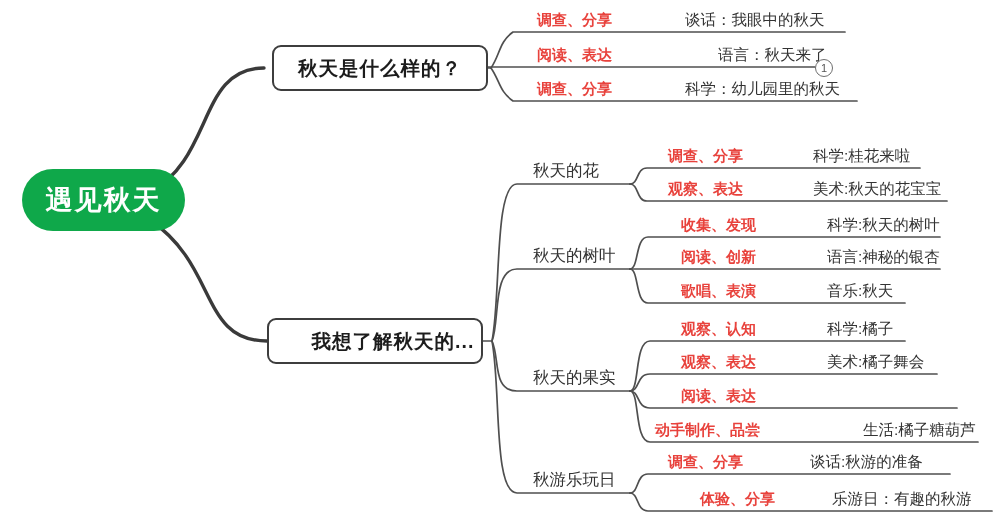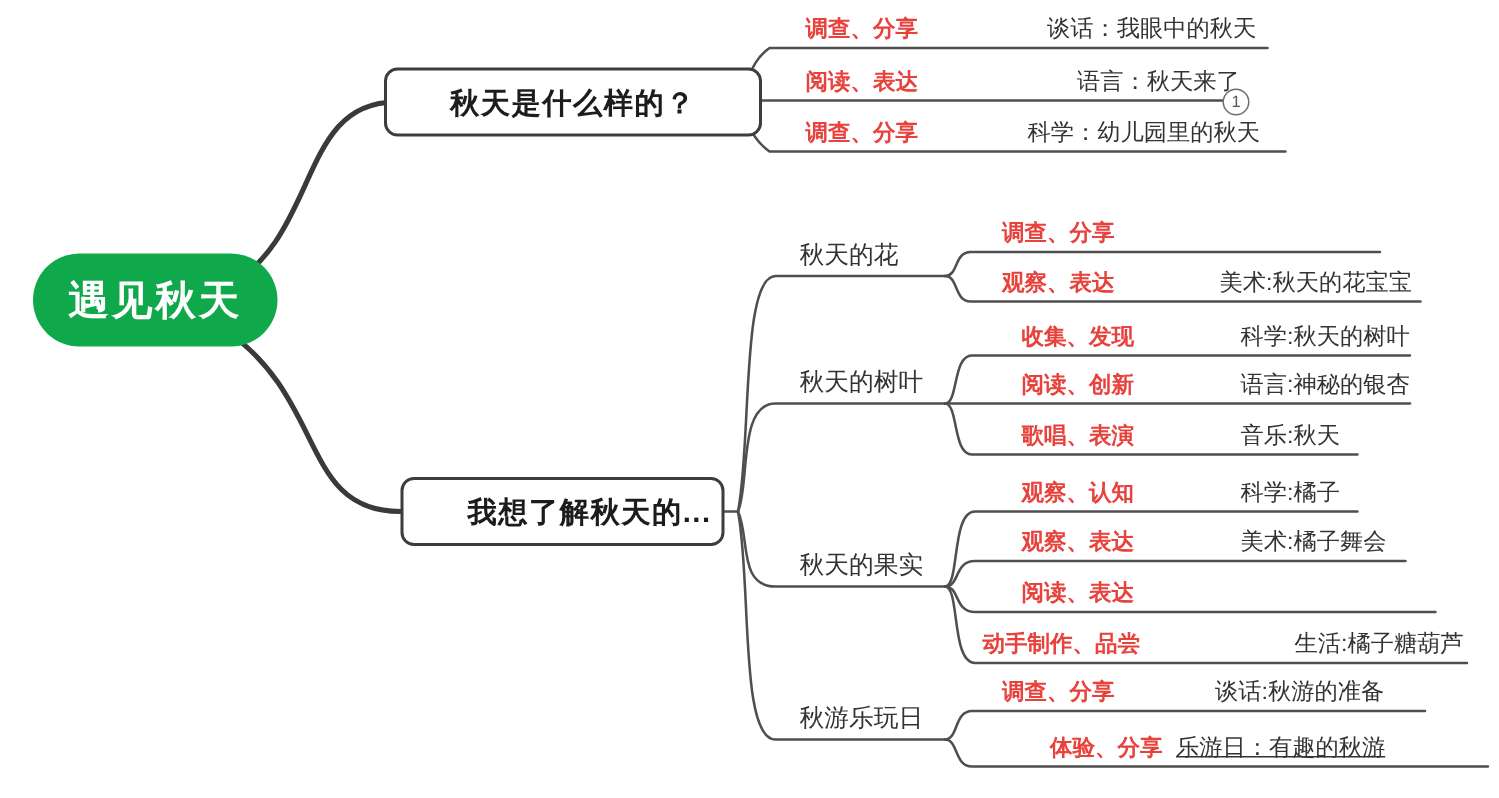--- a/index.html
+++ b/index.html
@@ -62,33 +62,34 @@
     <path class="thin" d="M 630,391 C 640,391 636,374 650,374 L 937,374"></path>
     <path class="thin" d="M 630,391 C 640,391 636,408 650,408 L 957,408"></path>
     <path class="thin" d="M 630,391 C 640,391 634,442 650,442 L 978,442"></path>
 
     <path class="thin" d="M 630,493 C 639,493 636,474 648,474 L 950,474"></path>
     <path class="thin" d="M 630,493 C 639,493 636,511 648,511 L 992,511"></path>
   </svg>
 
   <div class="root" style="left:22px;top:169px;width:163px;height:62px;">遇见秋天</div>
 
-  <div class="box" style="left:256px;top:45px;width:252px;height:46px;text-align:right;">秋天是什么样的？</div>
+  <div class="box" style="left:272px;top:45px;width:216px;height:46px;text-align:right;">秋天是什么样的？</div>
   <div class="box" style="left:267px;top:318px;width:216px;height:46px;padding-left:36px;">我想了解秋天的...</div>
 
   <div class="t tag" style="left:537px;top:9px;">调查、分享</div>
-  <div class="t" style="left:685px;top:9px;margin-left:13px;">谈话：我眼中的秋天</div>
+  <div class="t" style="left:685px;top:9px;">谈话：我眼中的秋天</div>
   <div class="t tag" style="left:537px;top:44px;">阅读、表达</div>
   <div class="t" style="left:718px;top:44px;">语言：秋天来了</div>
   <div class="badge" style="left:815px;top:59px;">1</div>
   <div class="t tag" style="left:537px;top:78px;">调查、分享</div>
   <div class="t" style="left:685px;top:78px;">科学：幼儿园里的秋天</div>
 
   <div class="t glabel" style="left:533px;top:158px;">秋天的花</div>
   <div class="t tag" style="left:668px;top:145px;">调查、分享</div>
+  <div class="t" style="left:813px;top:145px;">科学:桂花来啦</div>
   <div class="t tag" style="left:668px;top:178px;">观察、表达</div>
   <div class="t" style="left:813px;top:178px;">美术:秋天的花宝宝</div>
 
   <div class="t glabel" style="left:533px;top:243px;">秋天的树叶</div>
   <div class="t tag" style="left:681px;top:214px;">收集、发现</div>
   <div class="t" style="left:827px;top:214px;">科学:秋天的树叶</div>
   <div class="t tag" style="left:681px;top:246px;">阅读、创新</div>
   <div class="t" style="left:827px;top:246px;">语言:神秘的银杏</div>
   <div class="t tag" style="left:681px;top:280px;">歌唱、表演</div>
   <div class="t" style="left:827px;top:280px;">音乐:秋天</div>
@@ -99,15 +100,15 @@
   <div class="t tag" style="left:681px;top:351px;">观察、表达</div>
   <div class="t" style="left:827px;top:351px;">美术:橘子舞会</div>
   <div class="t tag" style="left:681px;top:385px;">阅读、表达</div>
   <div class="t tag" style="left:655px;top:419px;">动手制作、品尝</div>
   <div class="t" style="left:863px;top:419px;">生活:橘子糖葫芦</div>
 
   <div class="t glabel" style="left:533px;top:467px;">秋游乐玩日</div>
   <div class="t tag" style="left:668px;top:451px;">调查、分享</div>
   <div class="t" style="left:810px;top:451px;">谈话:秋游的准备</div>
   <div class="t tag" style="left:700px;top:488px;">体验、分享</div>
-  <div class="t" style="left:784px;top:488px;text-decoration:underline;">乐游日：有趣的秋游</div>
+  <div class="t" style="left:832px;top:488px;">乐游日：有趣的秋游</div>
 
 </div>
 
 </body></html>

